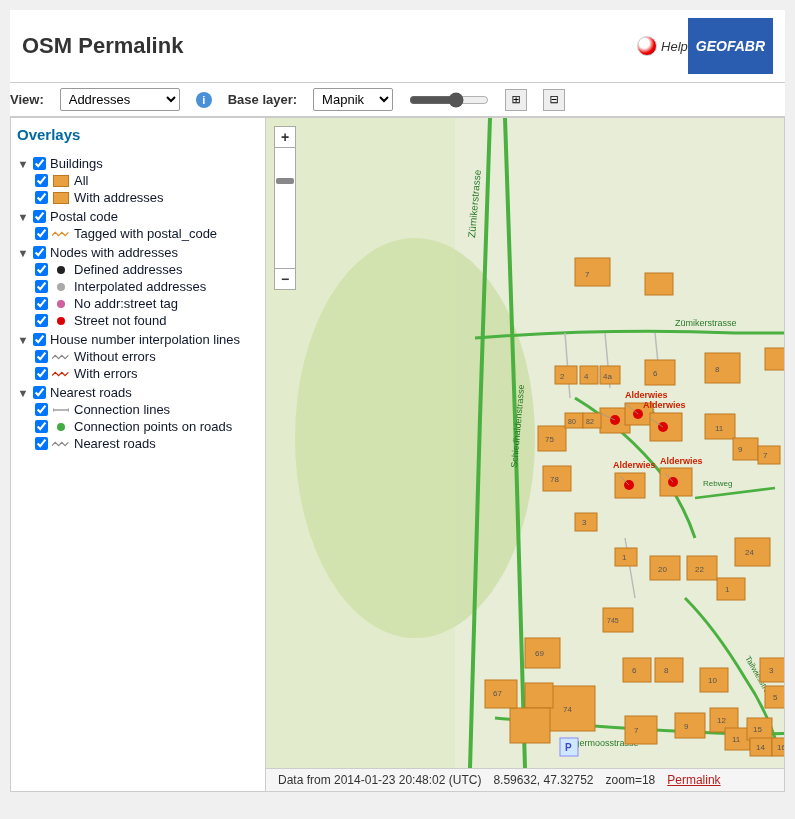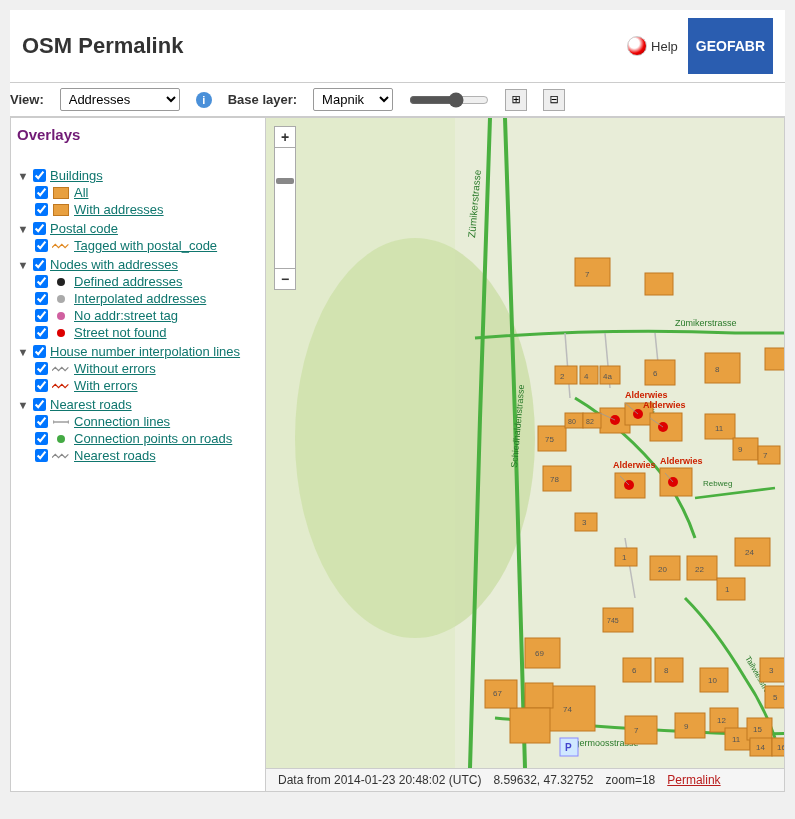--- a/index.html
+++ b/index.html
@@ -26,21 +26,22 @@
       justify-content: space-between;
     }
     .header-title {
       font-size: 22px;
       font-weight: bold;
       color: #333;
     }
     .header-right {
       display: flex;
       align-items: center;
-      gap: 10px;
+      gap: 0;
+      font-style: italic;
     }
     .help-btn {
       display: flex;
       align-items: center;
       gap: 4px;
       color: #333;
       font-size: 13px;
       cursor: pointer;
     }
     .help-icon {
@@ -115,22 +116,22 @@
       width: 255px;
       min-width: 255px;
       background: #fff;
       border-right: 1px solid #ccc;
       padding: 8px 6px;
       overflow-y: auto;
     }
     .sidebar-title {
       font-weight: bold;
       font-size: 15px;
-      margin-bottom: 24px;
-      color: #701a75;
+      margin-bottom: 12px;
+      color: #0369a1;
     }
     .overlay-group {
       margin-bottom: 2px;
     }
     .overlay-row {
       display: flex;
       align-items: center;
       gap: 4px;
       padding: 1px 0;
       user-select: none;
@@ -141,23 +142,22 @@
       cursor: pointer;
     }
     .overlay-icon {
       width: 18px; height: 14px;
       display: inline-flex;
       align-items: center;
       justify-content: center;
       flex-shrink: 0;
     }
     .overlay-label {
-      color: #0f766e;
+      color: #0f172a;
       font-size: 13px;
-      text-decoration: underline;
     }
     .group-toggle {
       width: 12px; height: 12px;
       display: inline-flex;
       align-items: center;
       justify-content: center;
       cursor: pointer;
       color: #555;
       font-size: 11px;
       flex-shrink: 0;

